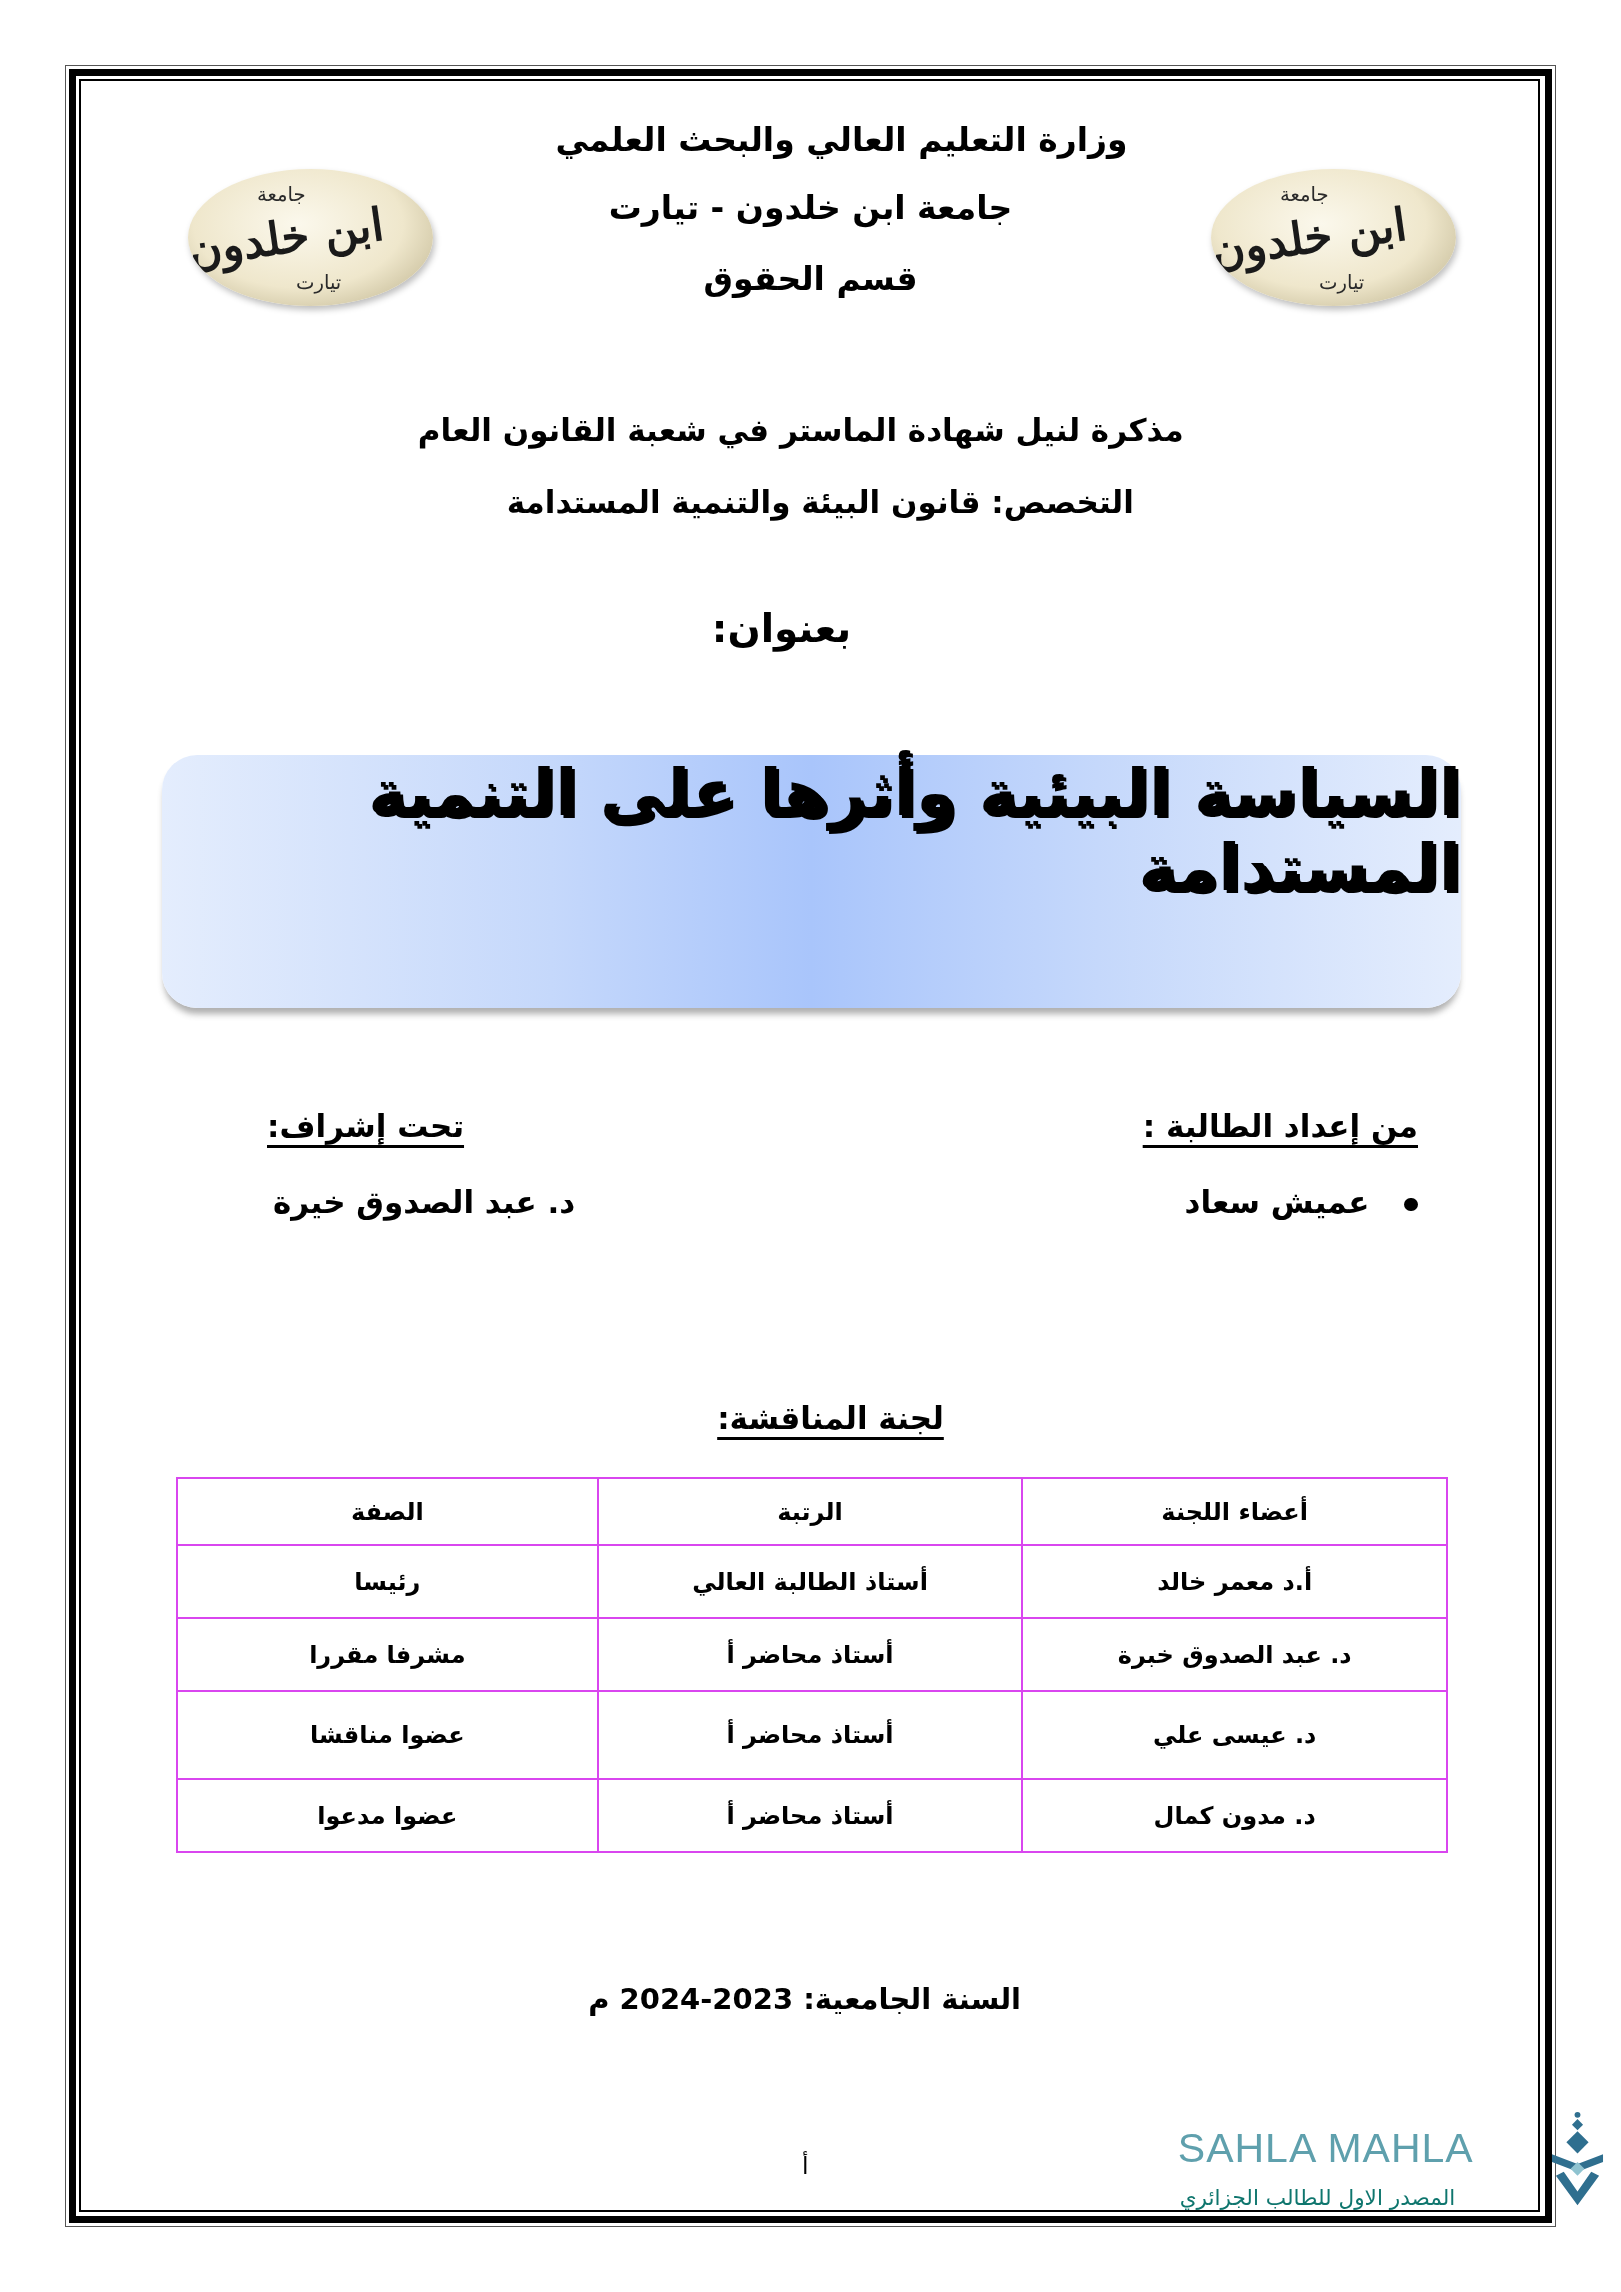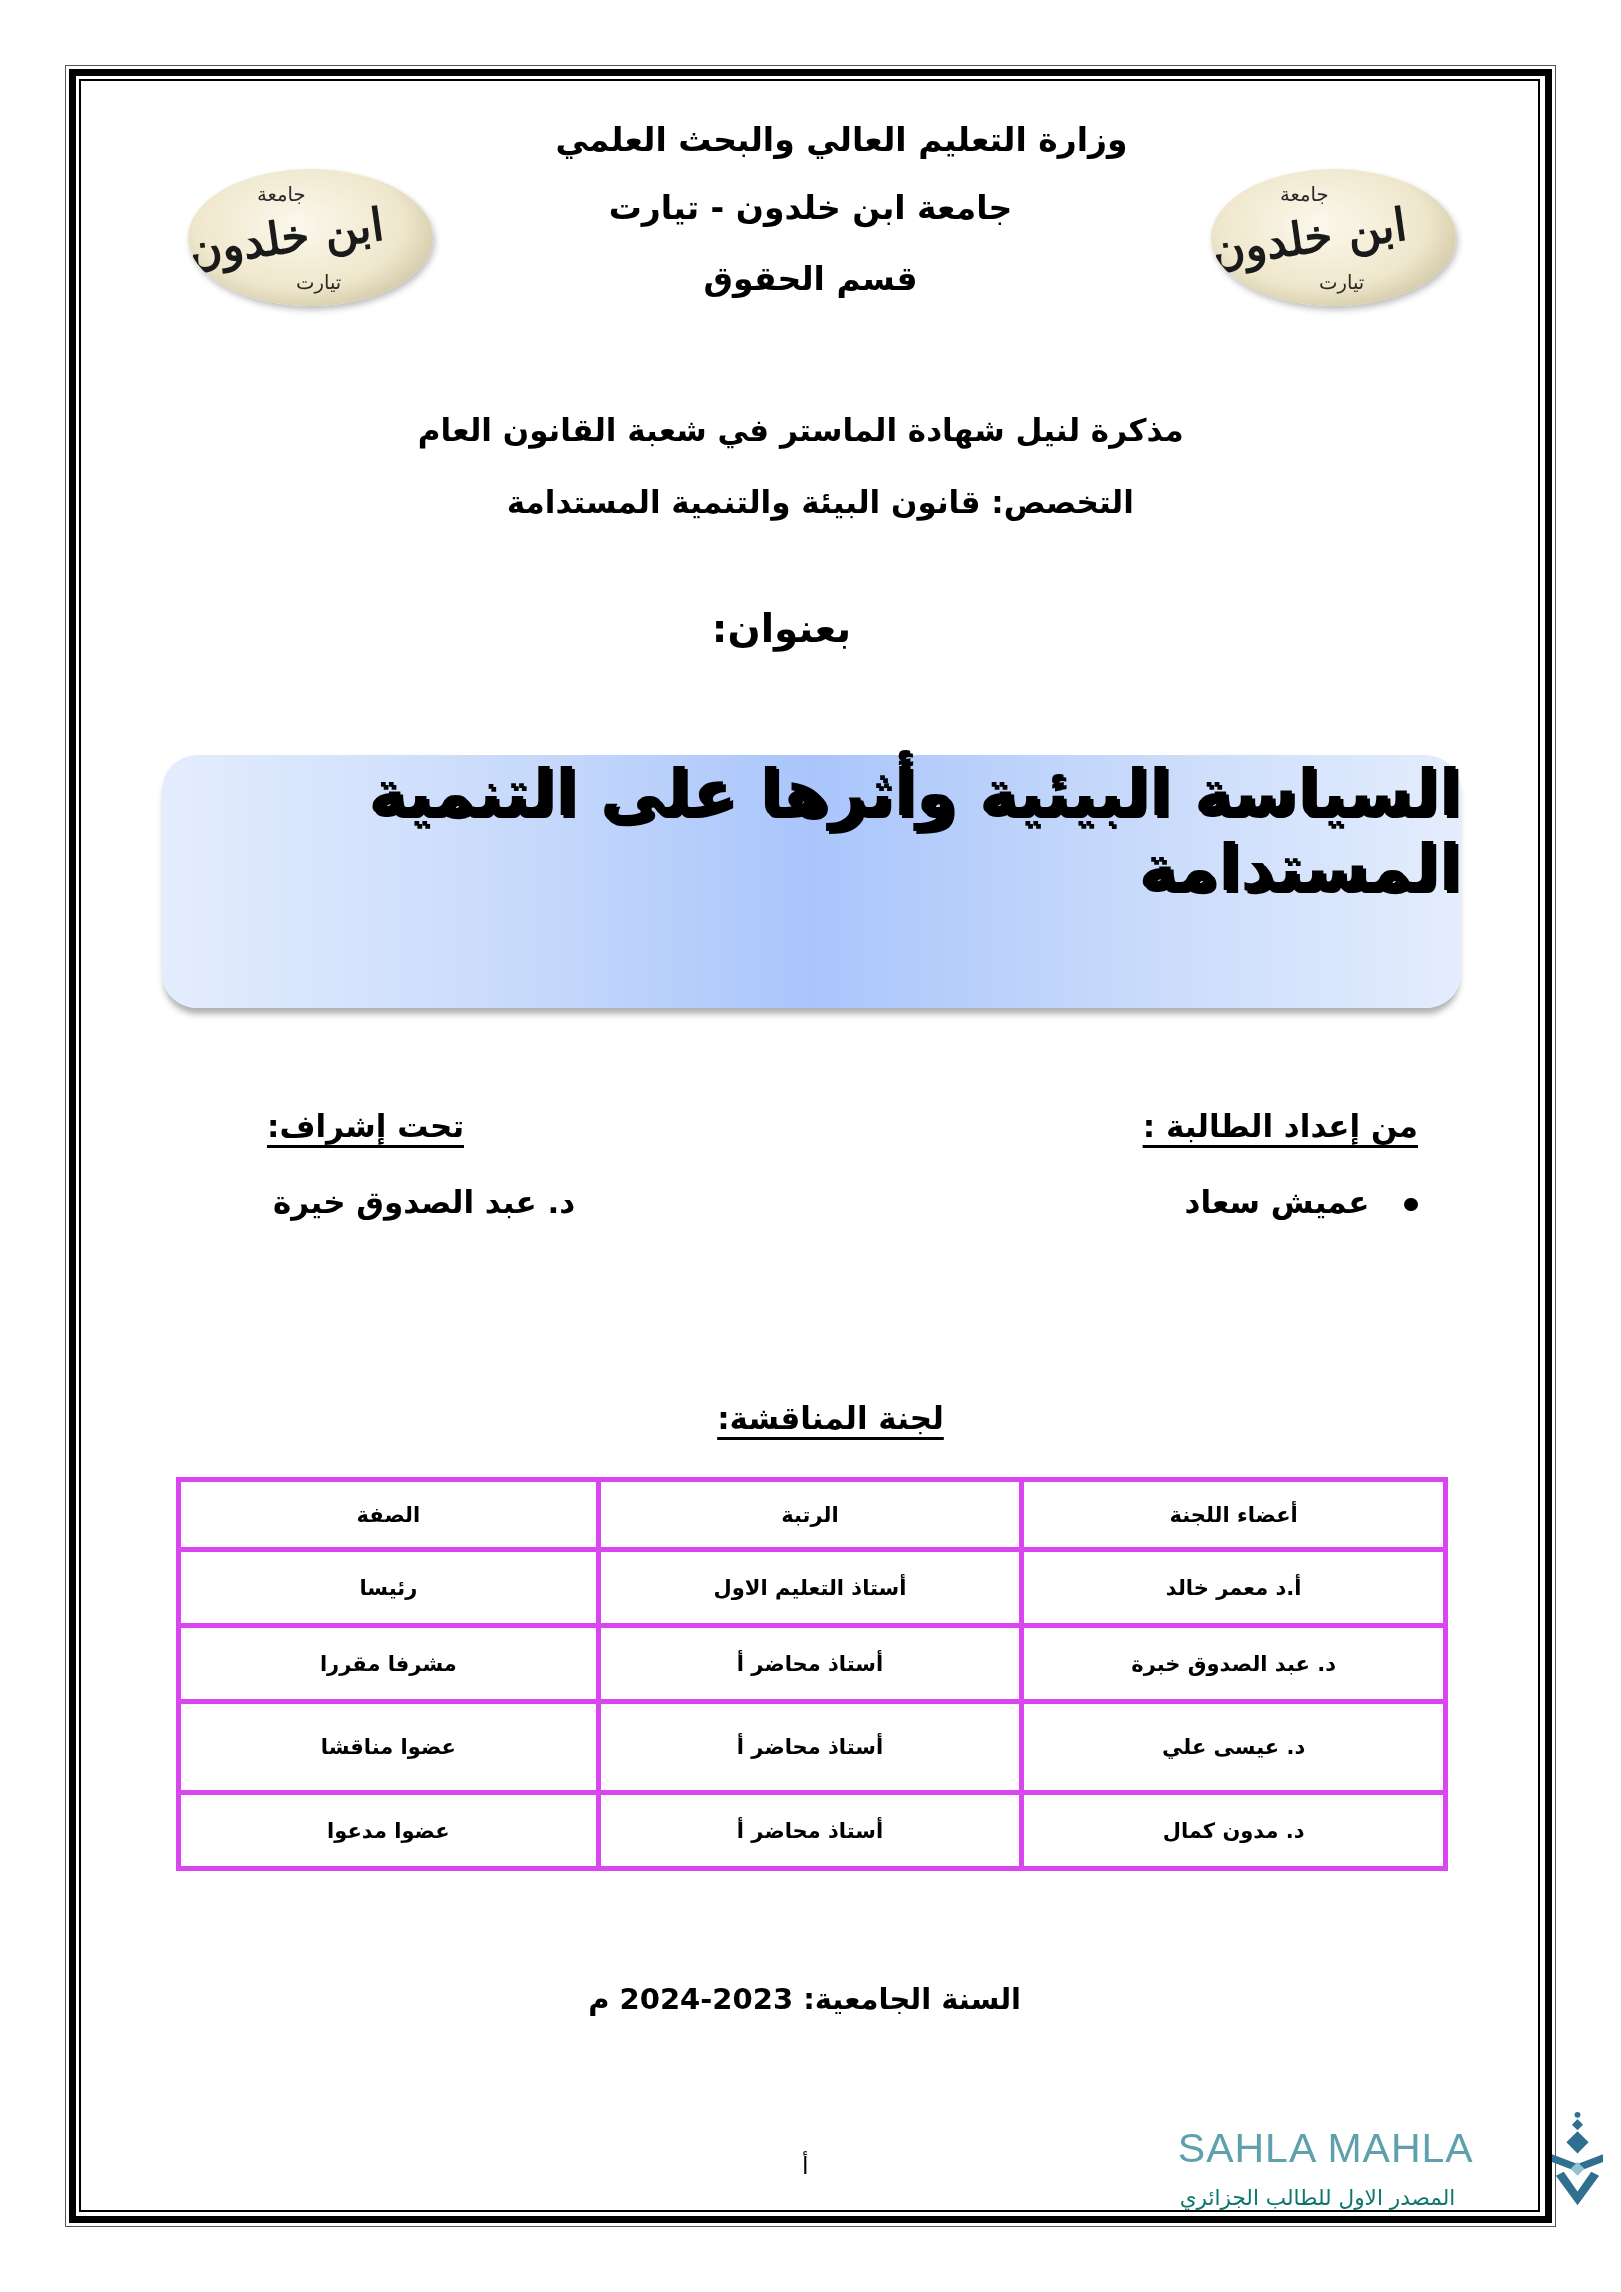--- a/index.html
+++ b/index.html
@@ -38,22 +38,22 @@
                 text-shadow: 2.9px 2.9px 0 #000; }
 
   .label-ul { position: absolute; direction: rtl; font-size: 31px; font-weight: bold;
               text-decoration: underline; text-underline-offset: 7.8px; text-decoration-thickness: 2.9px; }
   .name-line { position: absolute; direction: rtl; font-size: 31px; font-weight: bold; margin-left: 32px; }
   .bullet { display: inline-block; width: 13.7px; height: 13.7px; background: #000; border-radius: 50%;
             margin-left: 35px; vertical-align: middle; }
 
   table.committee { position: absolute; left: 176px; top: 1477px; width: 1272px;
                     border-collapse: collapse; direction: rtl; }
-  table.committee td, table.committee th { border: 5px solid #d946ef; text-align: center;
-                    font-size: 21px; font-weight: bold; padding: 0; }
+  table.committee td, table.committee th { border: 2px solid #d946ef; text-align: center;
+                    font-size: 24px; font-weight: bold; padding: 0; }
   table.committee th { height: 65px; }
   table.committee td { height: 71px; }
   table.committee tr.tall td { height: 86px; }
   .col-member { width: 424px; }
   .col-rank { width: 424px; }
   .col-role { width: 420px; }
 
   .year { font-size: 29px; }
   .page-num { position: absolute; left: 802px; top: 2152px; font-size: 23.5px; }
 
@@ -107,21 +107,21 @@
 
 <table class="committee">
   <tbody>
       <tr>
     <th class="col-member">أعضاء اللجنة</th>
     <th class="col-rank">الرتبة</th>
     <th class="col-role">الصفة</th>
   </tr>
   <tr>
     <td>أ.د معمر خالد</td>
-    <td>أستاذ التعليم الاول</td>
+    <td>أستاذ الطالبة العالي</td>
     <td>رئيسا</td>
   </tr>
   <tr>
     <td>د. عبد الصدوق خبرة</td>
     <td>أستاذ محاضر أ</td>
     <td>مشرفا مقررا</td>
   </tr>
   <tr class="tall">
     <td>د. عيسى علي</td>
     <td>أستاذ محاضر أ</td>

